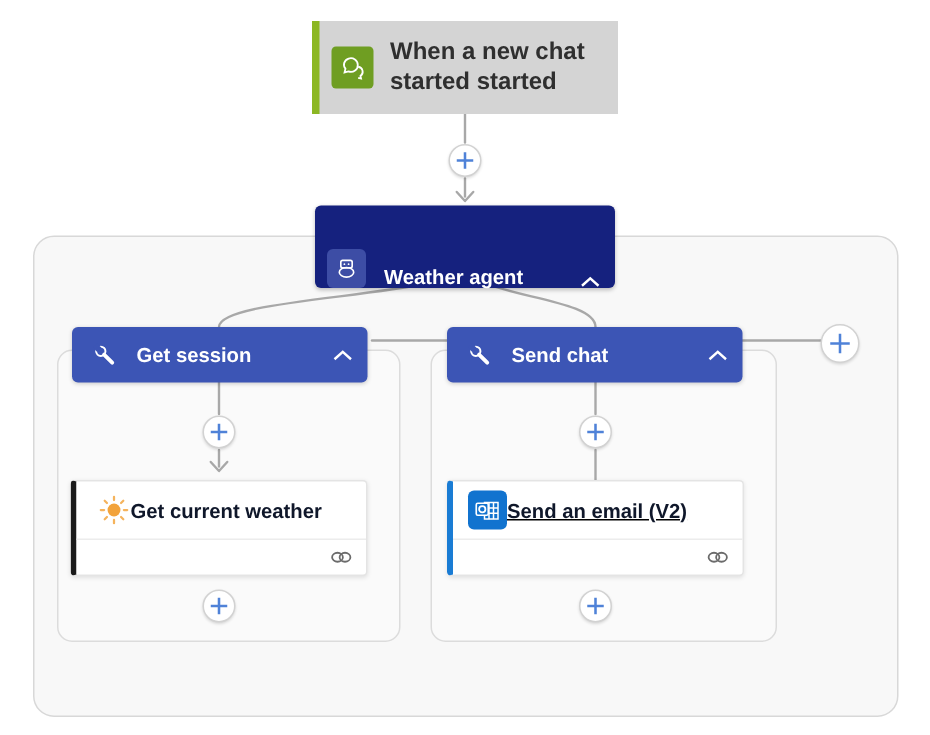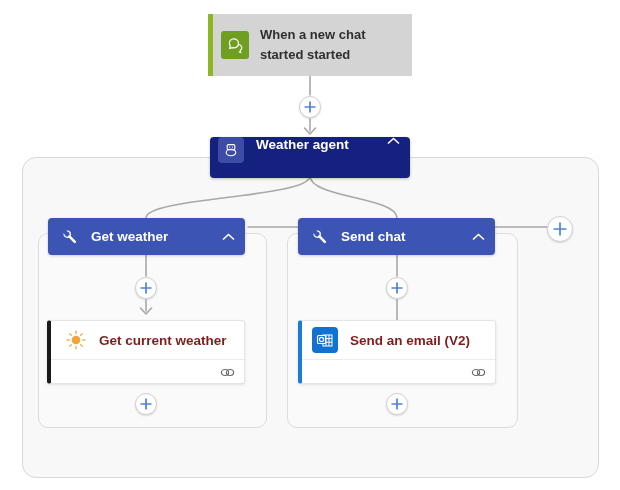--- a/index.html
+++ b/index.html
@@ -22,50 +22,50 @@
         border:1px solid #d2d2d2;box-shadow:0 1px 2px rgba(0,0,0,.14);
         display:flex;align-items:center;justify-content:center;padding:0;cursor:pointer;}
   .plus.big{width:26px;height:26px;}
 
   
   .trigger{position:absolute;left:208px;top:14px;width:204px;height:62px;background:#d4d4d4;
            display:flex;align-items:center;cursor:pointer;}
   .trigger .bar{position:absolute;left:0;top:0;width:5px;height:100%;background:#8cb723;}
   .trigger .tile{width:28px;height:28px;background:#6f9e22;border-radius:3px;margin-left:13px;
                  display:flex;align-items:center;justify-content:center;flex:none;}
-  .trigger .txt{margin-left:11px;font-size:13px;font-weight:600;color:#2f2f2f;line-height:20px;}
-
-  
-  .agent{position:absolute;left:210px;top:137px;width:200px;height:41px;background:#15217e;
-         border-radius:4px;display:flex;align-items:flex-start;cursor:pointer;
+  .trigger .txt{margin-left:11px;font-size:16px;font-weight:600;color:#2f2f2f;line-height:20px;}
+
+  
+  .agent{position:absolute;left:210px;top:137px;width:200px;height:55px;background:#15217e;
+         border-radius:4px;display:flex;align-items:flex-end;cursor:pointer;
          box-shadow:0 1px 3px rgba(0,0,0,.25);}
   .agent .tile{width:26px;height:26px;background:#3d4da5;border-radius:4px;margin-left:8px;
                display:flex;align-items:center;justify-content:center;flex:none;}
   .agent .lbl{margin-left:12px;font-size:13.5px;font-weight:600;color:#fff;flex:1;}
   .chev{margin-right:10px;display:flex;align-items:center;cursor:pointer;flex:none;}
 
   
   .bheader{position:absolute;width:197px;height:37px;background:#3c55b5;border-radius:4px;
            display:flex;align-items:center;cursor:pointer;box-shadow:0 1px 3px rgba(0,0,0,.18);}
   .bheader.l{left:48px;top:218px}
   .bheader.r{left:298px;top:218px}
   .bheader .wico{margin-left:14px;display:flex;flex:none;}
   .bheader .lbl{margin-left:13px;font-size:13.5px;font-weight:600;color:#fff;flex:1;}
 
   
   .action{position:absolute;width:198px;height:64px;background:#fff;top:320px;
           border:1px solid #e4e4e4;border-radius:3px;cursor:pointer;
           box-shadow:0 1px 3px rgba(0,0,0,.10);box-sizing:border-box;}
   .action.l{left:47px;border-left:4px solid #1a1a1a;}
-  .action.r{left:298px;border-left:4px solid #1a7cd4;}
+  .action.r{left:298px;border-left:4px solid #1a7cd4;text-decoration:underline;}
   .action .top{height:38px;display:flex;align-items:center;border-bottom:1px solid #ececec;}
   .action .top .ico{margin-left:14px;display:flex;align-items:center;justify-content:center;flex:none;}
   .action .top .tile{width:26px;height:26px;background:#1173cf;border-radius:4px;margin-left:10px;
                      display:flex;align-items:center;justify-content:center;flex:none;}
-  .action .top .lbl{margin-left:12px;font-size:13.5px;font-weight:600;color:#7f1d1d;white-space:nowrap;}
+  .action .top .lbl{font-size:13.5px;font-weight:600;color:#0f172a;white-space:nowrap;}
   .action .bot{height:24px;position:relative;}
   .action .bot .link{position:absolute;right:9px;top:4px;}
 </style>
 </head>
 <body>
 
 <div class="canvas">
 
   <div class="outer"></div>
   <div class="inner l"></div>
@@ -151,21 +151,21 @@
   </div>
 
   <div class="bheader l">
     <div class="wico">
       <svg width="16" height="16" viewBox="0 0 16 16">
         <circle cx="5.2" cy="5.2" r="3.1" fill="none" stroke="#fff" stroke-width="1.3"></circle>
         <rect x="0.8" y="0.8" width="4" height="4" fill="#3c55b5" transform="rotate(45 2.8 2.8)"></rect>
         <path d="M7.4,7.4 L12.8,12.8" stroke="#fff" stroke-width="2.6" stroke-linecap="round"></path>
       </svg>
     </div>
-    <div class="lbl">Get weather</div>
+    <div class="lbl">Get session</div>
     <div class="chev">
       <svg width="13" height="8" viewBox="0 0 13 8" fill="none" stroke="#fff" stroke-width="1.6">
           <path d="M1,6.5 L6.5,1.5 L12,6.5"></path>
         </svg>
     </div>
   </div>
 
   <div class="bheader r">
     <div class="wico">
       <svg width="16" height="16" viewBox="0 0 16 16">

